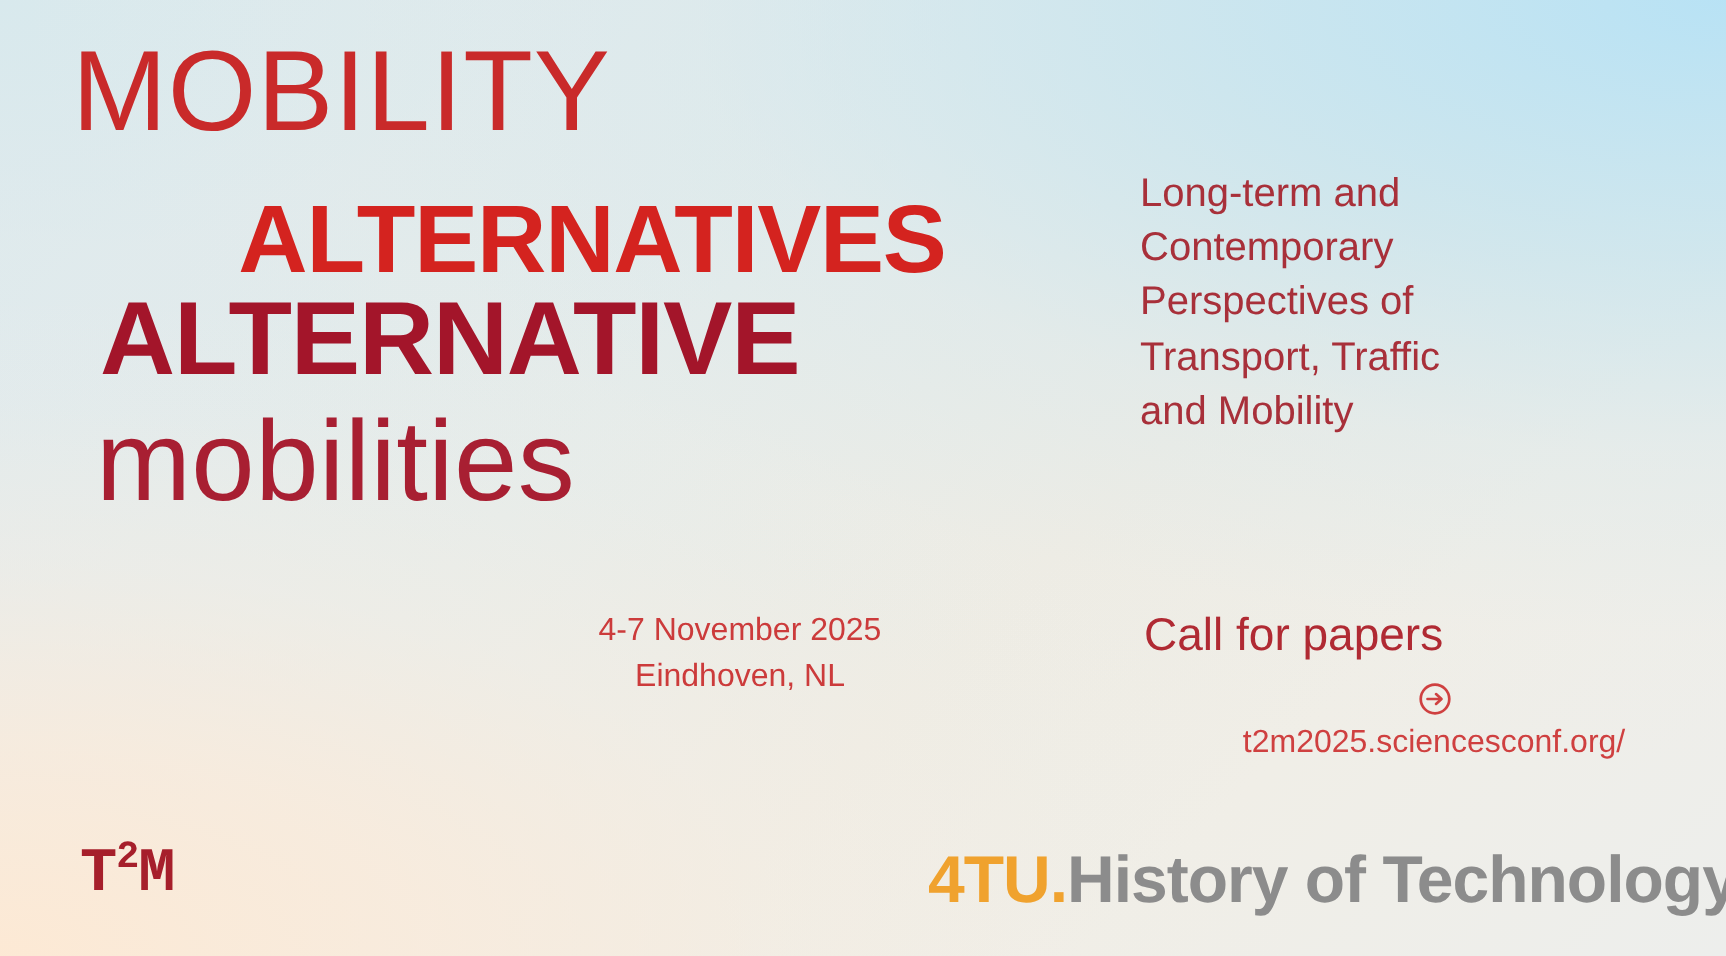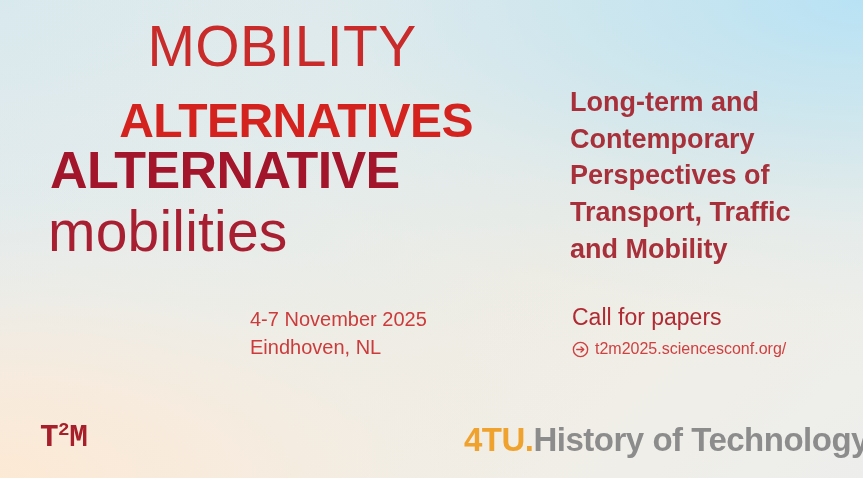--- a/index.html
+++ b/index.html
@@ -29,21 +29,21 @@
     left: 36px;
     top: 18px;
     width: 520px;
   }
   .h-mobility {
     font-size: 57px;
     font-weight: 400;
     line-height: 1.0;
     letter-spacing: 0.4px;
     color: #c92a2a;
-    text-align: center;
+    text-align: left;
     padding-right: 28px;
     margin: 0;
   }
   .h-alternatives {
     font-size: 48px;
     font-weight: 700;
     line-height: 0.98;
     letter-spacing: -0.6px;
     color: #d4231f;
     text-align: center;
@@ -67,35 +67,35 @@
     text-align: left;
     margin: 7px 0 0 12px;
   }
 
   
   .subtitle {
     position: absolute;
     left: 570px;
     top: 84px;
     width: 280px;
-    font-size: 27px;
+    font-size: 20px;
     line-height: 1.36;
-    font-weight: 700;
+    font-weight: 400;
     color: #a8303a;
   }
   .subtitle .sline { display: block; white-space: nowrap; }
 
   
   .datebox {
     position: absolute;
     left: 250px;
     top: 305px;
     width: 240px;
-    text-align: left;
-    font-size: 20px;
+    text-align: center;
+    font-size: 16px;
     line-height: 1.42;
     color: #cc3b3b;
     font-weight: 400;
   }
   .datebox .dline { display: block; white-space: nowrap; }
 
   
   .cfp {
     position: absolute;
     left: 572px;
@@ -107,20 +107,21 @@
     font-weight: 400;
     color: #b02a33;
     line-height: 1.2;
     white-space: nowrap;
   }
   .cfp-link {
     display: flex;
     align-items: center;
     gap: 6px;
     margin-top: 9px;
+    flex-direction: column;
   }
   .arrow-circle {
     flex: 0 0 auto;
     width: 17px;
     height: 17px;
     display: block;
   }
   .cfp-url {
     font-size: 16px;
     color: #cf4040;

